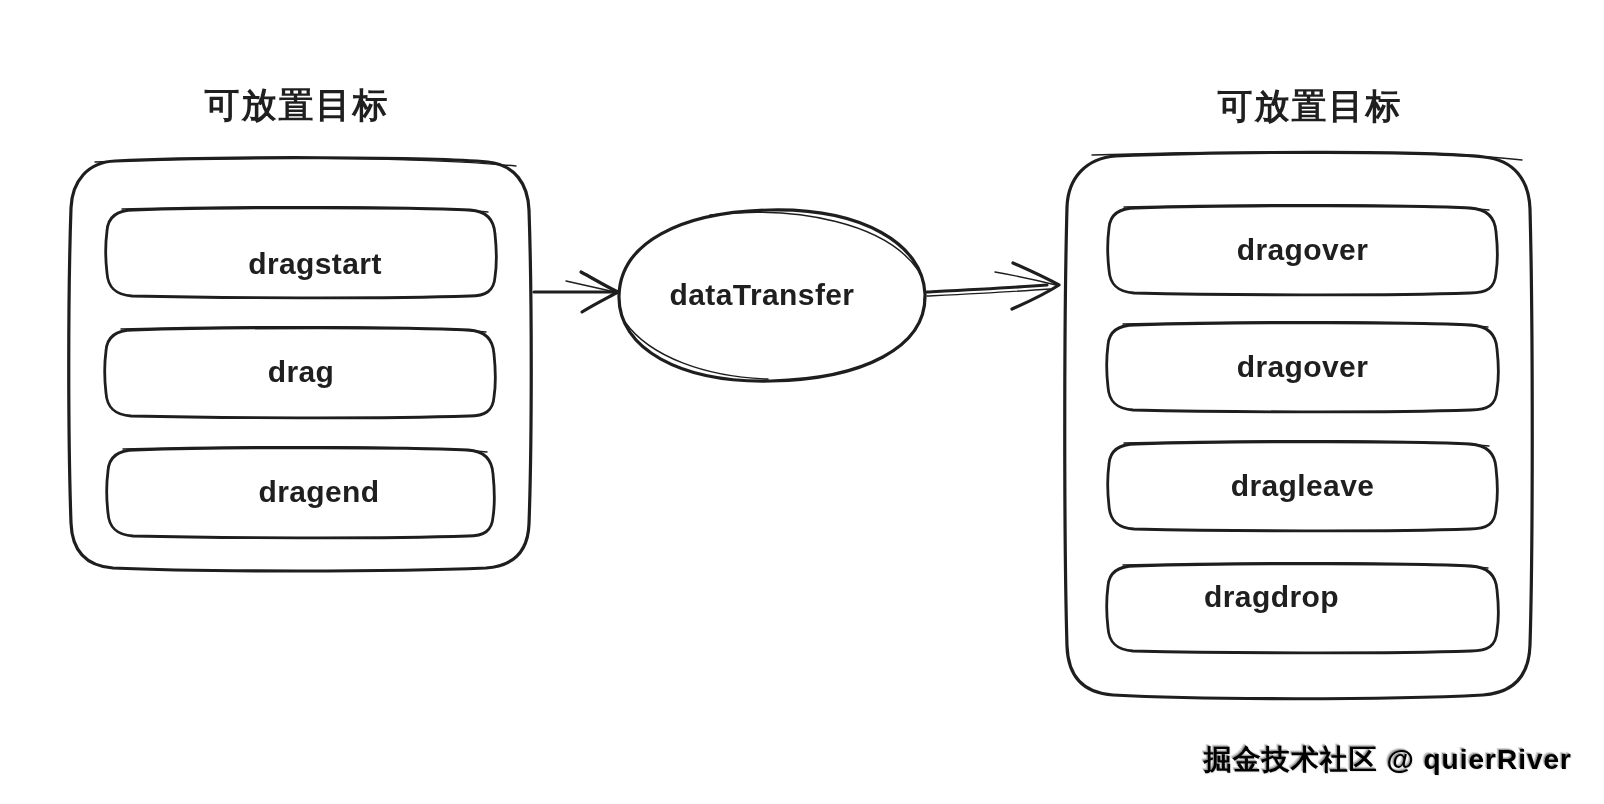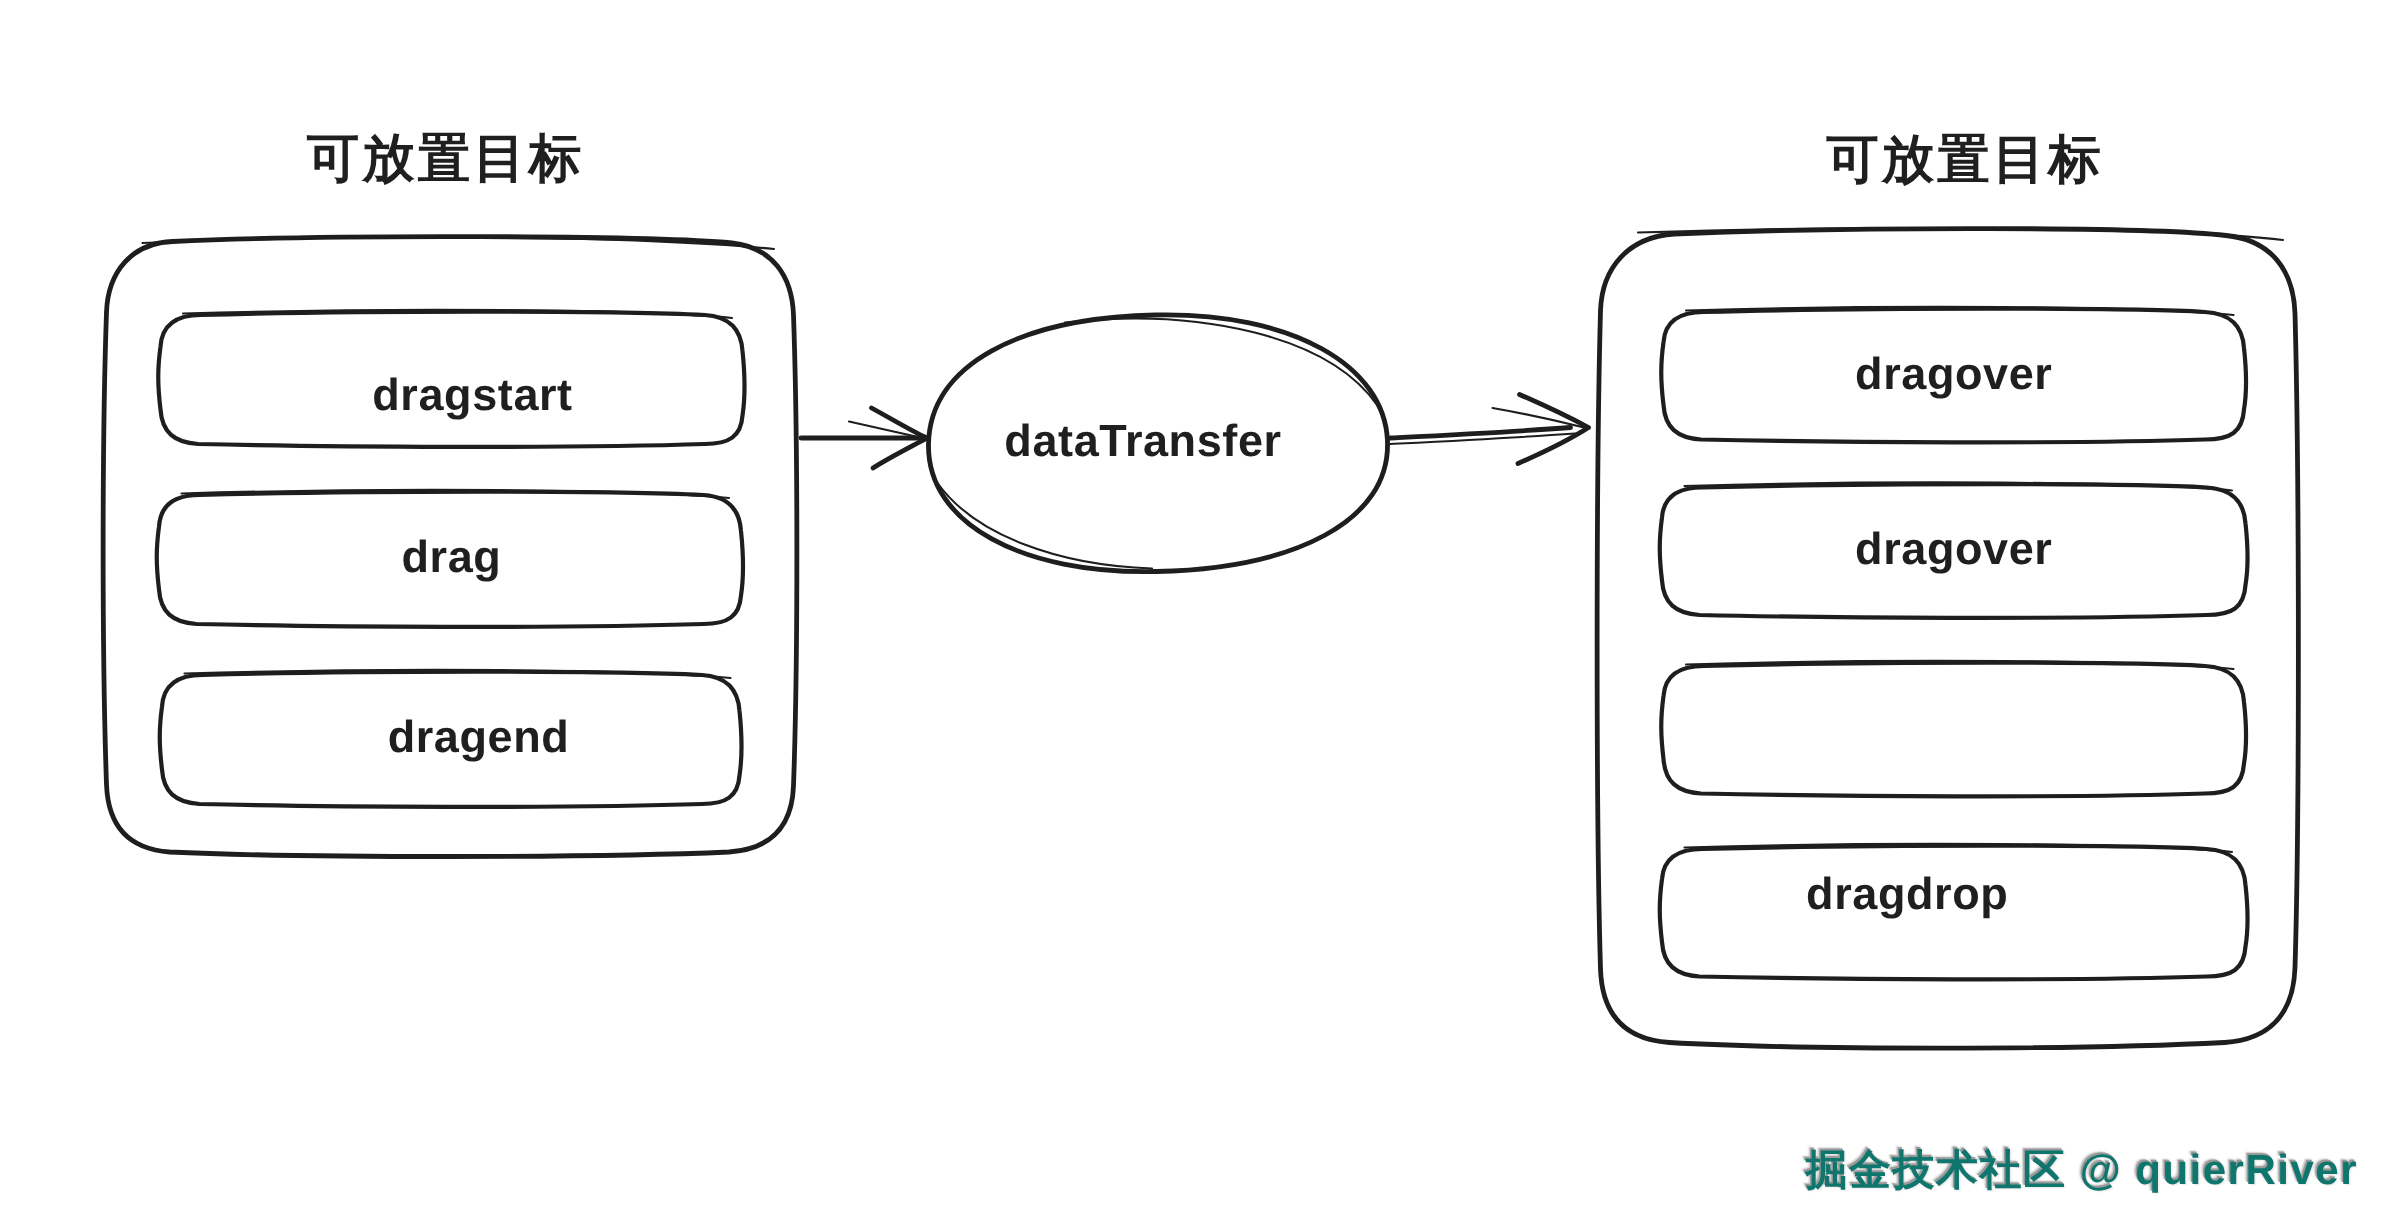--- a/index.html
+++ b/index.html
@@ -44,27 +44,27 @@
     letter-spacing: 0.4px;
     white-space: nowrap;
   }
   .title {
     font-size: 35px;
     font-weight: 700;
     letter-spacing: 2px;
   }
   .watermark {
     position: absolute;
-    top: 764px;
+    top: 744px;
     right: 32px;
     font-size: 28px;
     font-weight: 700;
     line-height: 32px;
     letter-spacing: 1px;
-    color: #0f766e;
+    color: #000000;
     text-shadow: -1px -1px 0 var(--watermark-shadow),
                  -2px -2px 1px rgba(150,150,150,0.45),
                   1px  1px 1px rgba(170,170,170,0.25);
     white-space: nowrap;
     text-align: center;
   }
 </style>
 </head>
 <body>
 
@@ -126,17 +126,18 @@
   <div class="label title" style="left:1110px; top:85px; width:400px; height:42px;">可放置目标</div>
 
   <div class="label" style="left:106px; top:207px; width:390px; height:114px;padding-left:28px;">dragstart</div>
   <div class="label" style="left:106px; top:327px; width:390px; height:90px;border-radius:19px;">drag</div>
   <div class="label" style="left:106px; top:447px; width:390px; height:90px;padding-left:36px;">dragend</div>
 
   <div class="label" style="left:612px; top:210px; width:300px; height:170px;">dataTransfer</div>
 
   <div class="label" style="left:1108px; top:205px; width:389px; height:89px;">dragover</div>
   <div class="label" style="left:1108px; top:322px; width:389px; height:89px;">dragover</div>
+  <div class="label" style="left:1108px; top:441px; width:389px; height:89px;">dragleave</div>
   <div class="label" style="left:1077px; top:563px; width:389px; height:68px;">dragdrop</div>
 
   <div class="watermark">掘金技术社区 @ quierRiver</div>
 
 </div>
 
 </body></html>

